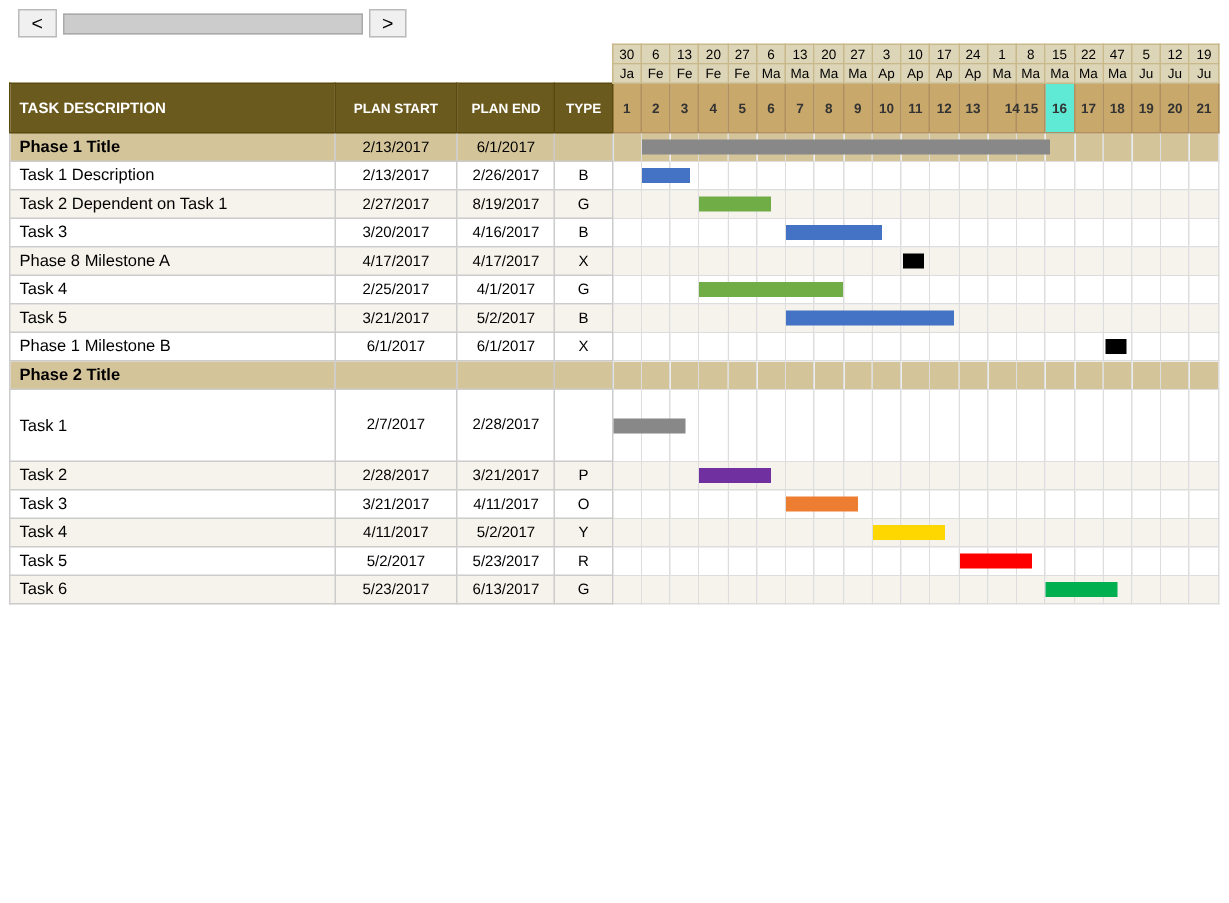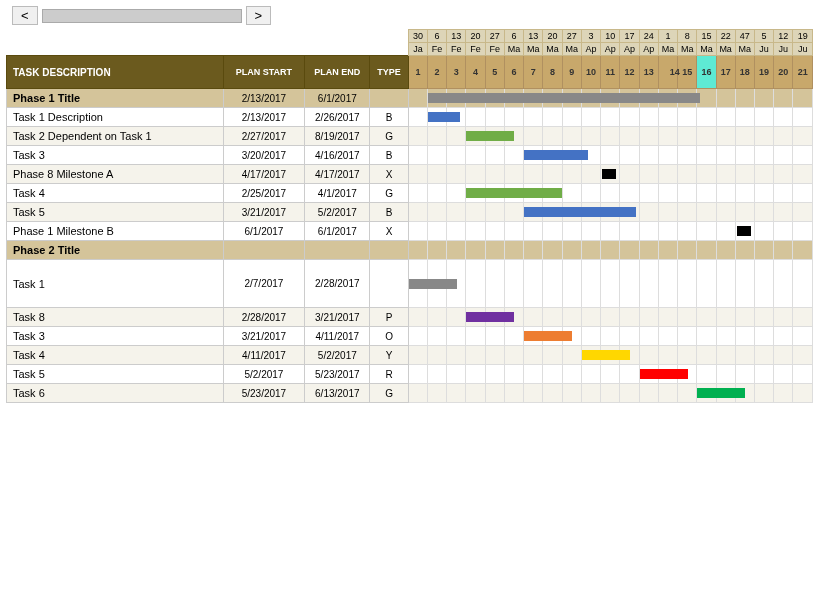--- a/index.html
+++ b/index.html
@@ -418,21 +418,21 @@
             <td style="background: rgb(255, 255, 255); padding: 0px; border: 1px solid rgb(221, 221, 221); height: 18px; position: relative; width: 16px;"></td>
             <td style="background: rgb(255, 255, 255); padding: 0px; border: 1px solid rgb(221, 221, 221); height: 18px; position: relative; width: 16px;"></td>
             <td style="background: rgb(255, 255, 255); padding: 0px; border: 1px solid rgb(221, 221, 221); height: 18px; position: relative; width: 16px;"></td>
             <td style="background: rgb(255, 255, 255); padding: 0px; border: 1px solid rgb(221, 221, 221); height: 18px; position: relative; width: 16px;"></td>
             <td style="background: rgb(255, 255, 255); padding: 0px; border: 1px solid rgb(221, 221, 221); height: 18px; position: relative; width: 16px;"></td>
             <td style="background: rgb(255, 255, 255); padding: 0px; border: 1px solid rgb(221, 221, 221); height: 18px; position: relative; width: 16px;"></td>
             <td style="background: rgb(255, 255, 255); padding: 0px; border: 1px solid rgb(221, 221, 221); height: 18px; position: relative; width: 16px;"></td>
             <td style="background: rgb(255, 255, 255); padding: 0px; border: 1px solid rgb(221, 221, 221); height: 18px; position: relative; width: 16px;"></td>
           </tr>
           <tr>
-            <td style="background: rgb(245, 243, 235); padding: 3px 6px; border: 1px solid rgb(204, 204, 204); font-size: 11px;">Task 8</td>
+            <td style="background: rgb(245, 243, 235); padding: 3px 6px; border: 1px solid rgb(204, 204, 204); font-size: 11px;">Task 2</td>
             <td style="background: rgb(245, 243, 235); padding: 2px 3px; text-align: center; border: 1px solid rgb(204, 204, 204); font-size: 10px;">2/28/2017</td>
             <td style="background: rgb(245, 243, 235); padding: 2px 3px; text-align: center; border: 1px solid rgb(204, 204, 204); font-size: 10px;">3/21/2017</td>
             <td style="background: rgb(245, 243, 235); padding: 2px 3px; text-align: center; border: 1px solid rgb(204, 204, 204); font-size: 10px;">P</td>
             <td style="background: rgb(245, 243, 235); padding: 0px; border: 1px solid rgb(221, 221, 221); height: 18px; position: relative; width: 16px;"></td>
             <td style="background: rgb(245, 243, 235); padding: 0px; border: 1px solid rgb(221, 221, 221); height: 18px; position: relative; width: 16px;"></td>
             <td style="background: rgb(245, 243, 235); padding: 0px; border: 1px solid rgb(221, 221, 221); height: 18px; position: relative; width: 16px;"></td>
             <td style="background: rgb(245, 243, 235); padding: 0px; border: 1px solid rgb(221, 221, 221); height: 18px; position: relative; width: 16px; overflow: visible;">
               <div style="position: absolute; top: 50%; left: 0px; width: 48px; height: 10px; background: rgb(112, 48, 160); transform: translateY(-50%); z-index: 2;"></div>
             </td>
             <td style="background: rgb(245, 243, 235); padding: 0px; border: 1px solid rgb(221, 221, 221); height: 18px; position: relative; width: 16px;"></td>

